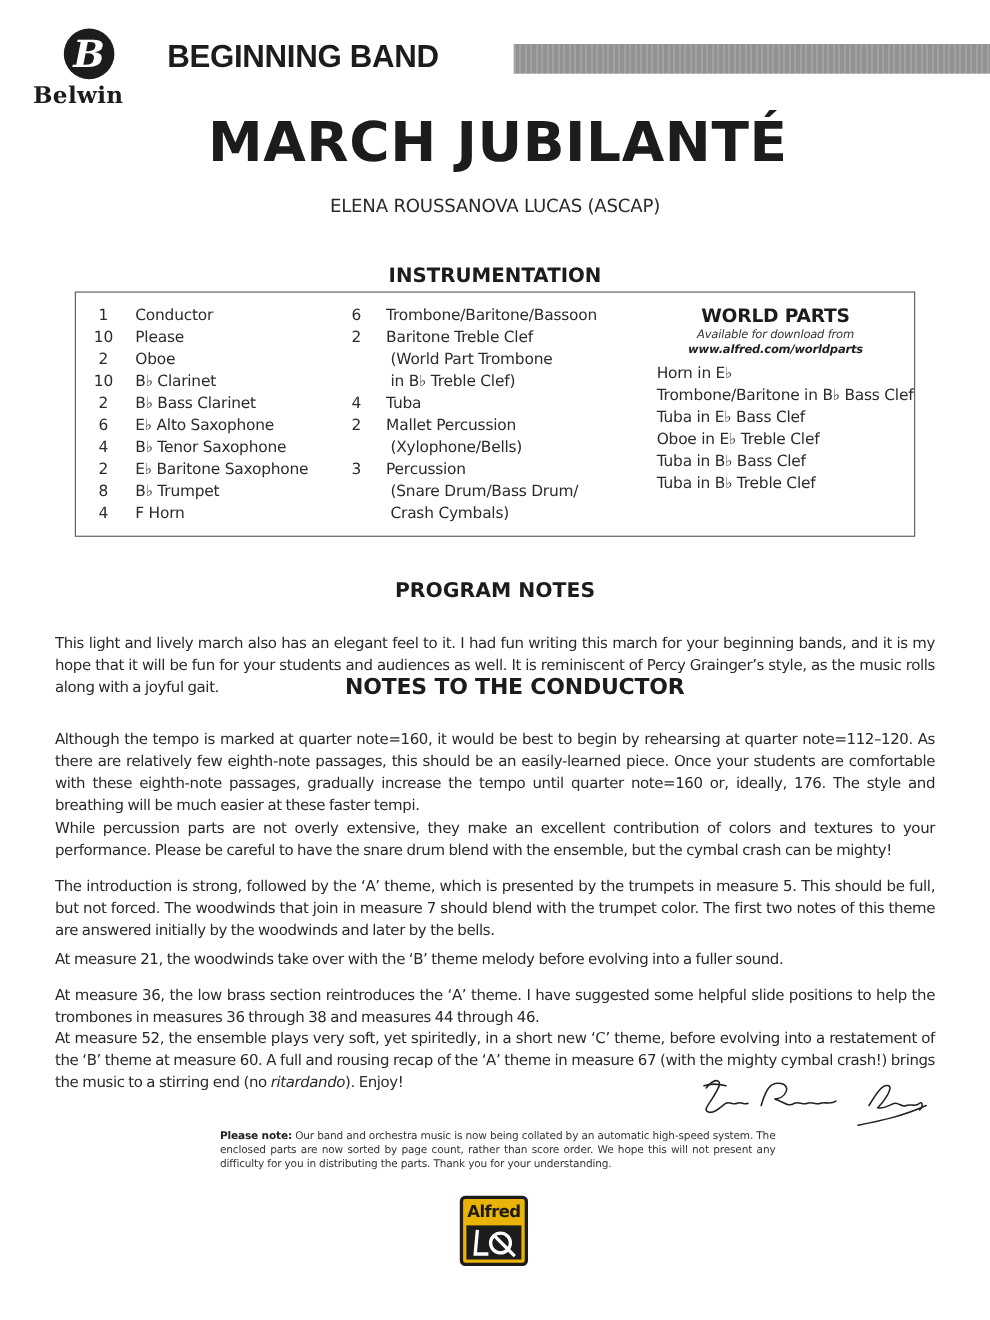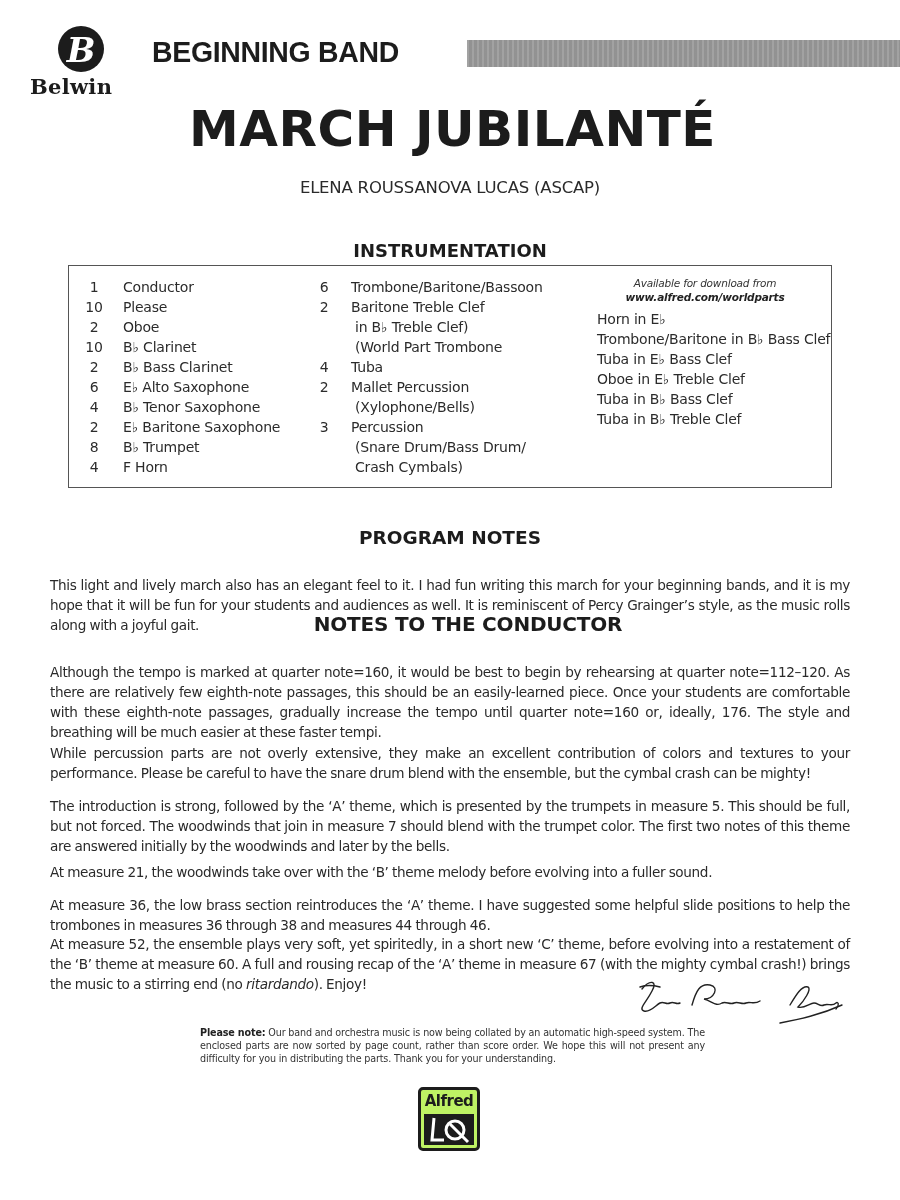--- a/index.html
+++ b/index.html
@@ -56,21 +56,21 @@
 
     
     .signature { position: absolute; left: 630px; top: 975px; width: 220px; height: 50px; }
 
     
     .please-note { position: absolute; left: 200px; top: 1026px; width: 505px; font-size: 9.6px; line-height: 13px;
       color: #333; text-align: justify; letter-spacing: -0.15px; }
     .please-note b { color: #222; }
 
     
-    .alfred-logo { position: absolute; left: 418px; top: 1087px; width: 62px; height: 64px; border: 3px solid #1c1c1c; border-radius: 5px; background: #bef264; }
+    .alfred-logo { position: absolute; left: 418px; top: 1087px; width: 62px; height: 64px; border: 3px solid #1c1c1c; border-radius: 5px; background: #eab308; }
     .alfred-word { position: absolute; left: 0; top: 2px; width: 56px; text-align: center; font-weight: bold; font-size: 15px; line-height: 18px; color: #1c1c1c; letter-spacing: -0.5px; }
     .alfred-mark { position: absolute; left: 3px; top: 24px; width: 50px; height: 31px; background: #1c1c1c; }
   </style>
 </head>
 <body>
 
 <div class="belwin-logo">
   <div class="belwin-circle"></div>
   <div class="belwin-glyph">B</div>
   <div class="belwin-word">Belwin</div>
@@ -128,39 +128,40 @@
     </div>
   <div class="col col-2" id="col2">
       <div class="row">
         <span class="qty">6</span>
         <span style="padding-left: 12px;">Trombone/Baritone/Bassoon</span>
       </div>
       <div class="row">
         <span class="qty">2</span>
         <span style="padding-left: 12px;">Baritone Treble Clef</span>
       </div>
+      <div class="cont">(World Part Trombone</div>
       <div class="cont">in B♭ Treble Clef)</div>
-      <div class="cont">(World Part Trombone</div>
       <div class="row">
         <span class="qty">4</span>
         <span style="padding-left: 12px;">Tuba</span>
       </div>
       <div class="row">
         <span class="qty">2</span>
         <span style="padding-left: 12px;">Mallet Percussion</span>
       </div>
       <div class="cont">(Xylophone/Bells)</div>
       <div class="row">
         <span class="qty">3</span>
         <span style="padding-left: 12px;">Percussion</span>
       </div>
       <div class="cont">(Snare Drum/Bass Drum/</div>
       <div class="cont">Crash Cymbals)</div>
     </div>
   <div class="col col-3">
+    <div class="wp-title">WORLD PARTS</div>
     <div class="wp-sub">Available for download from</div>
     <div class="wp-url">www.alfred.com/worldparts</div>
     <div id="wpitems">
         <div class="wp-item">Horn in E♭</div>
         <div class="wp-item">Trombone/Baritone in B♭ Bass Clef</div>
         <div class="wp-item">Tuba in E♭ Bass Clef</div>
         <div class="wp-item">Oboe in E♭ Treble Clef</div>
         <div class="wp-item">Tuba in B♭ Bass Clef</div>
         <div class="wp-item">Tuba in B♭ Treble Clef</div>
       </div>

